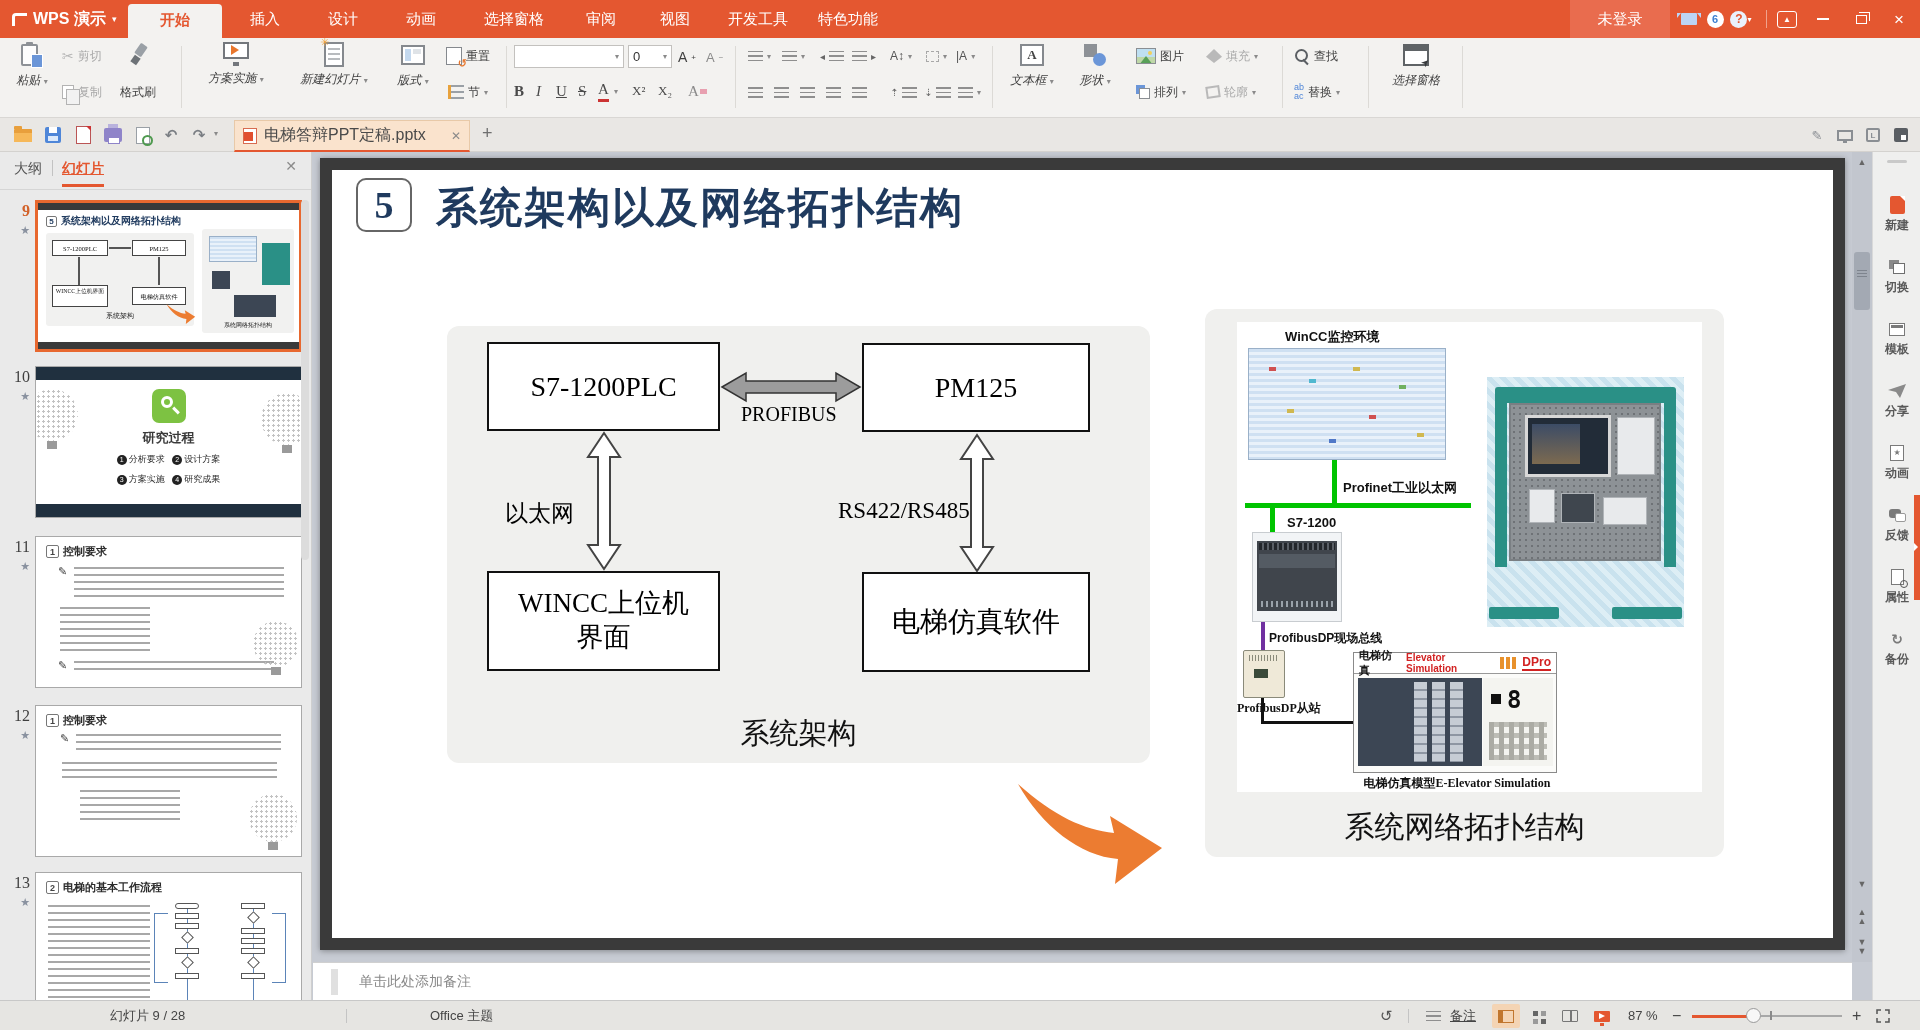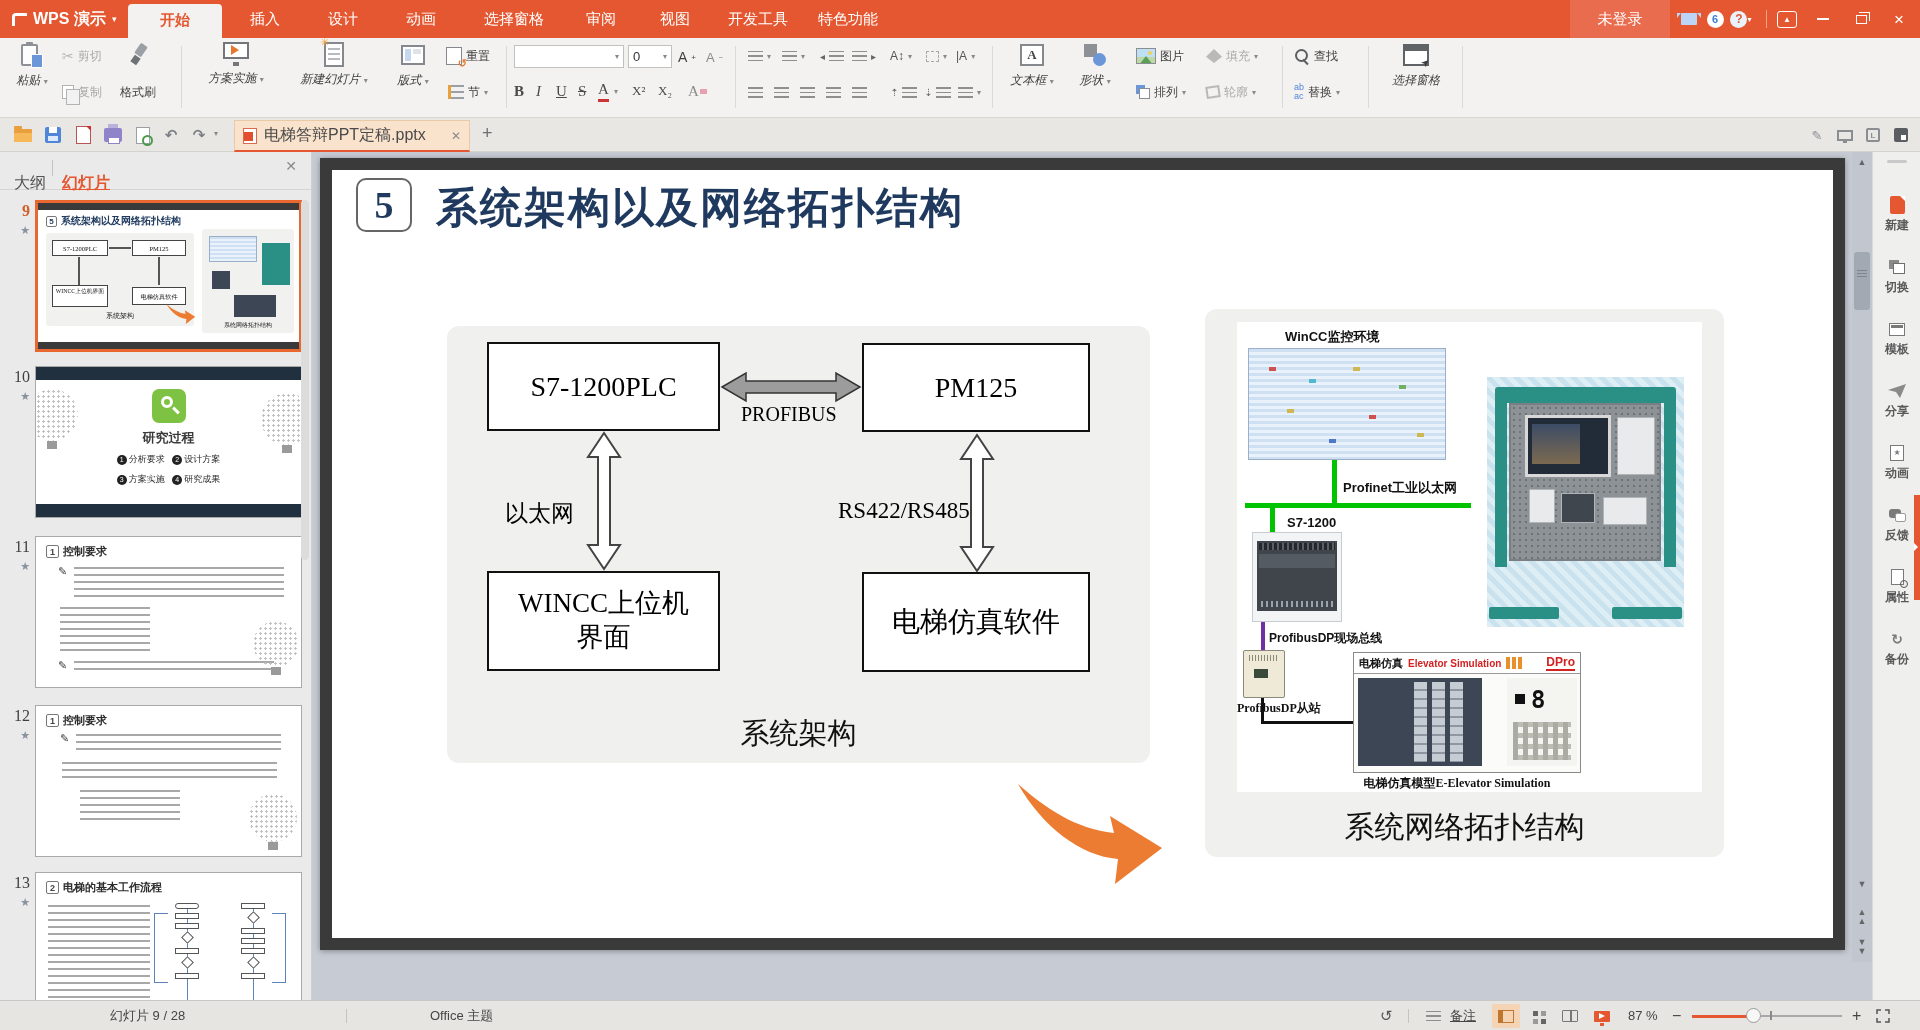--- a/index.html
+++ b/index.html
@@ -110,21 +110,21 @@
   .qat-caret { position:absolute; left:214px; top:11px; }
   .mini-monitor { width:16px; height:11px; border:2px solid #8a8e93; position:relative; }
   .mini-monitor::after { content:""; position:absolute; left:4px; bottom:-4px; width:4px; height:2px; background:#8a8e93; }
   .mini-Lsq { width:14px; height:14px; border:2px solid #8a8e93; border-radius:2px; font-size:8px; color:#8a8e93; text-align:center; line-height:11px; font-weight:bold; }
   .mini-dark { width:14px; height:14px; background:#5a5e63; border-radius:2px; position:relative; }
   .mini-dark::after { content:""; position:absolute; right:2px; bottom:2px; width:5px; height:5px; background:#fff; }
 
   
   .leftpanel { position:absolute; left:0; top:152px; width:312px; height:848px; background:#eaeaea; border-right:1px solid #cfcfcf; overflow:hidden; }
   .lp-header { position:absolute; left:0; top:0; width:100%; height:38px; border-bottom:1px solid #d5d5d5; }
-  .lp-tab { position:absolute; top:21px; font-size:16px; color:#555; }
+  .lp-tab { position:absolute; top:8px; font-size:14px; color:#555; }
   .lp-tab.active { color:#e45730; font-weight:bold; border-bottom:3px solid #e45730; padding-bottom:6px;text-decoration:underline; }
   .lp-sep { position:absolute; left:52px; top:8px; width:1px; height:16px; background:#c2c2c2; }
   .lp-close { position:absolute; right:14px; top:6px; color:#8a8a8a; font-size:14px; }
   .thumb-item { position:absolute; left:0; width:312px; }
   .t-num { position:absolute; left:4px; top:2px; width:26px; text-align:right; font-family:"Liberation Serif",serif; font-size:16px; color:#3f3f3f; }
   .t-num.sel { color:#d2622a; font-weight:bold; }
   .t-star { position:absolute; left:8px; top:24px; width:22px; text-align:right; font-size:11px; color:#8a92a0; }
   .thumb { position:absolute; left:35px; top:0; width:267px; height:152px; background:#fff; border:1px solid #a9a9a9; overflow:hidden; }
   .thumb.sel { border:3px solid #e8682f; }
   .darkbar { position:absolute; left:0; width:100%; height:8px; background:#3a3a3a; }
@@ -724,21 +724,21 @@
                 <div class="scr"></div>
                 <div class="abs" style="left:106px;top:12px;width:38px;height:58px;background:#e8eaec;border:1px solid #b0b4b8;"></div>
                 <div class="mod" style="left:18px;top:84px;width:26px;height:34px;"></div>
                 <div class="mod" style="left:50px;top:88px;width:34px;height:30px;background:#3f464e;"></div>
                 <div class="mod" style="left:92px;top:92px;width:44px;height:28px;"></div>
               </div>
               <div class="foot" style="left:2px;"></div>
               <div class="foot" style="right:2px;"></div>
             </div>
 
-            <div class="sim-panel" style="left:116px;top:330px;width:228px;height:121px;">
+            <div class="sim-panel" style="left:116px;top:330px;width:204px;height:121px;">
               <div class="sim-head">
                 <span class="sim-cn">电梯仿真</span>
                 <span class="sim-en">Elevator Simulation</span>
                 <span class="sim-sq"></span>
                 <span class="sim-logo">DPro</span>
               </div>
               <div class="sim-scr">
                 <span class="shaft" style="left:56px;"></span>
                 <span class="shaft" style="left:74px;"></span>
                 <span class="shaft" style="left:92px;"></span>
@@ -816,20 +816,24 @@
     </div>
     <div class="rr-item" style="top:477px;">
       <div class="ri">
           <span class="ri-back">↻</span>
         </div>
       <div>备份</div>
     </div>
     <div class="rr-orange"></div>
   </div>
 
+  <div class="notesbar">
+    <div class="notes-grip"></div>
+    <div class="notes-text">单击此处添加备注</div>
+  </div>
 
   <div class="statusbar">
     <span class="sb-item" style="left:110px;">幻灯片 9 / 28</span>
     <span class="sb-sep" style="left:346px;"></span>
     <span class="sb-item" style="left:430px;">Office 主题</span>
     <span class="sb-item" style="left:1380px;font-size:15px;color:#555;">↺</span>
     <span class="sb-sep" style="left:1408px;"></span>
     <span class="sb-item" style="left:1426px;"><span class="ilines" style="vertical-align:middle;"></span></span>
     <span class="sb-item" style="left:1450px;text-decoration:underline;">备注</span>
     <span class="viewbtn on" style="left:1492px;">

